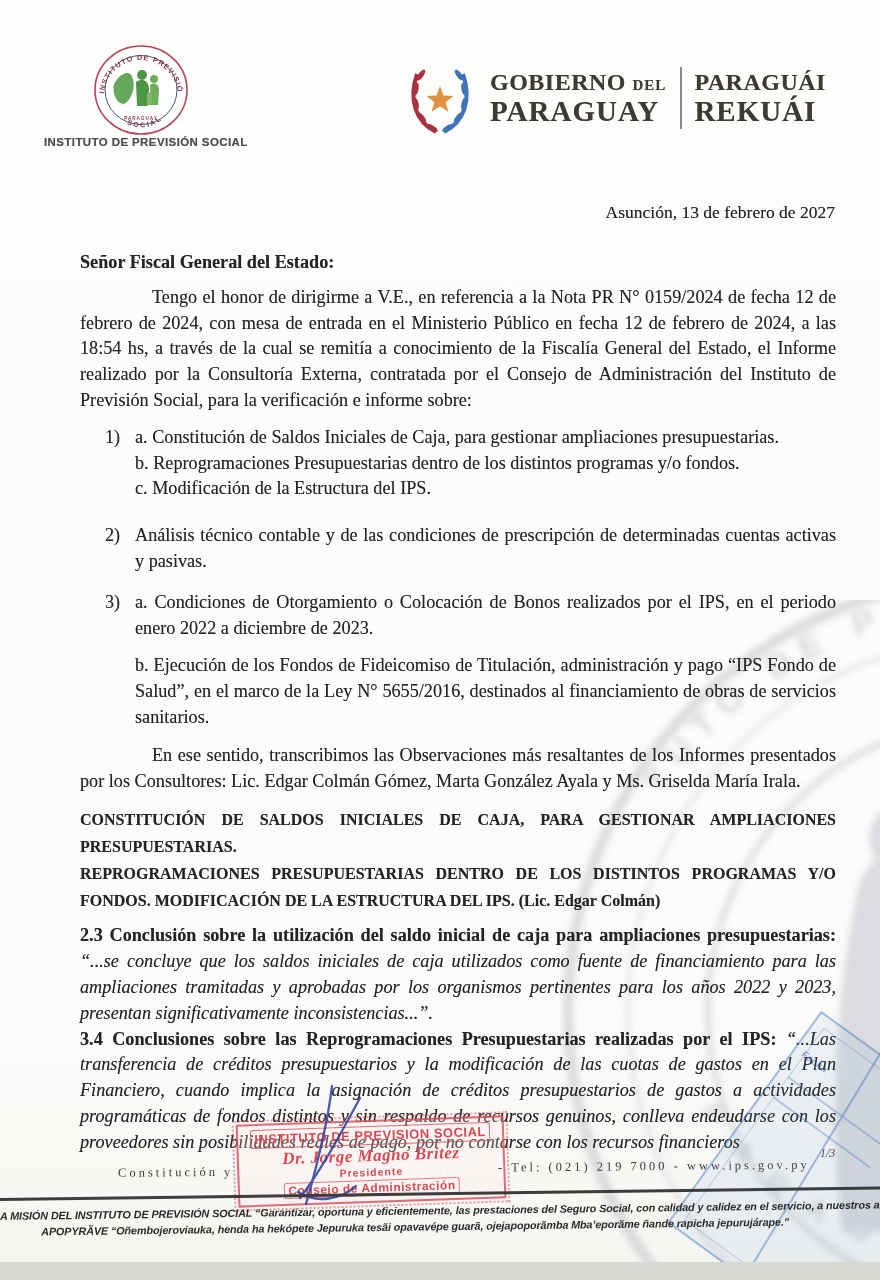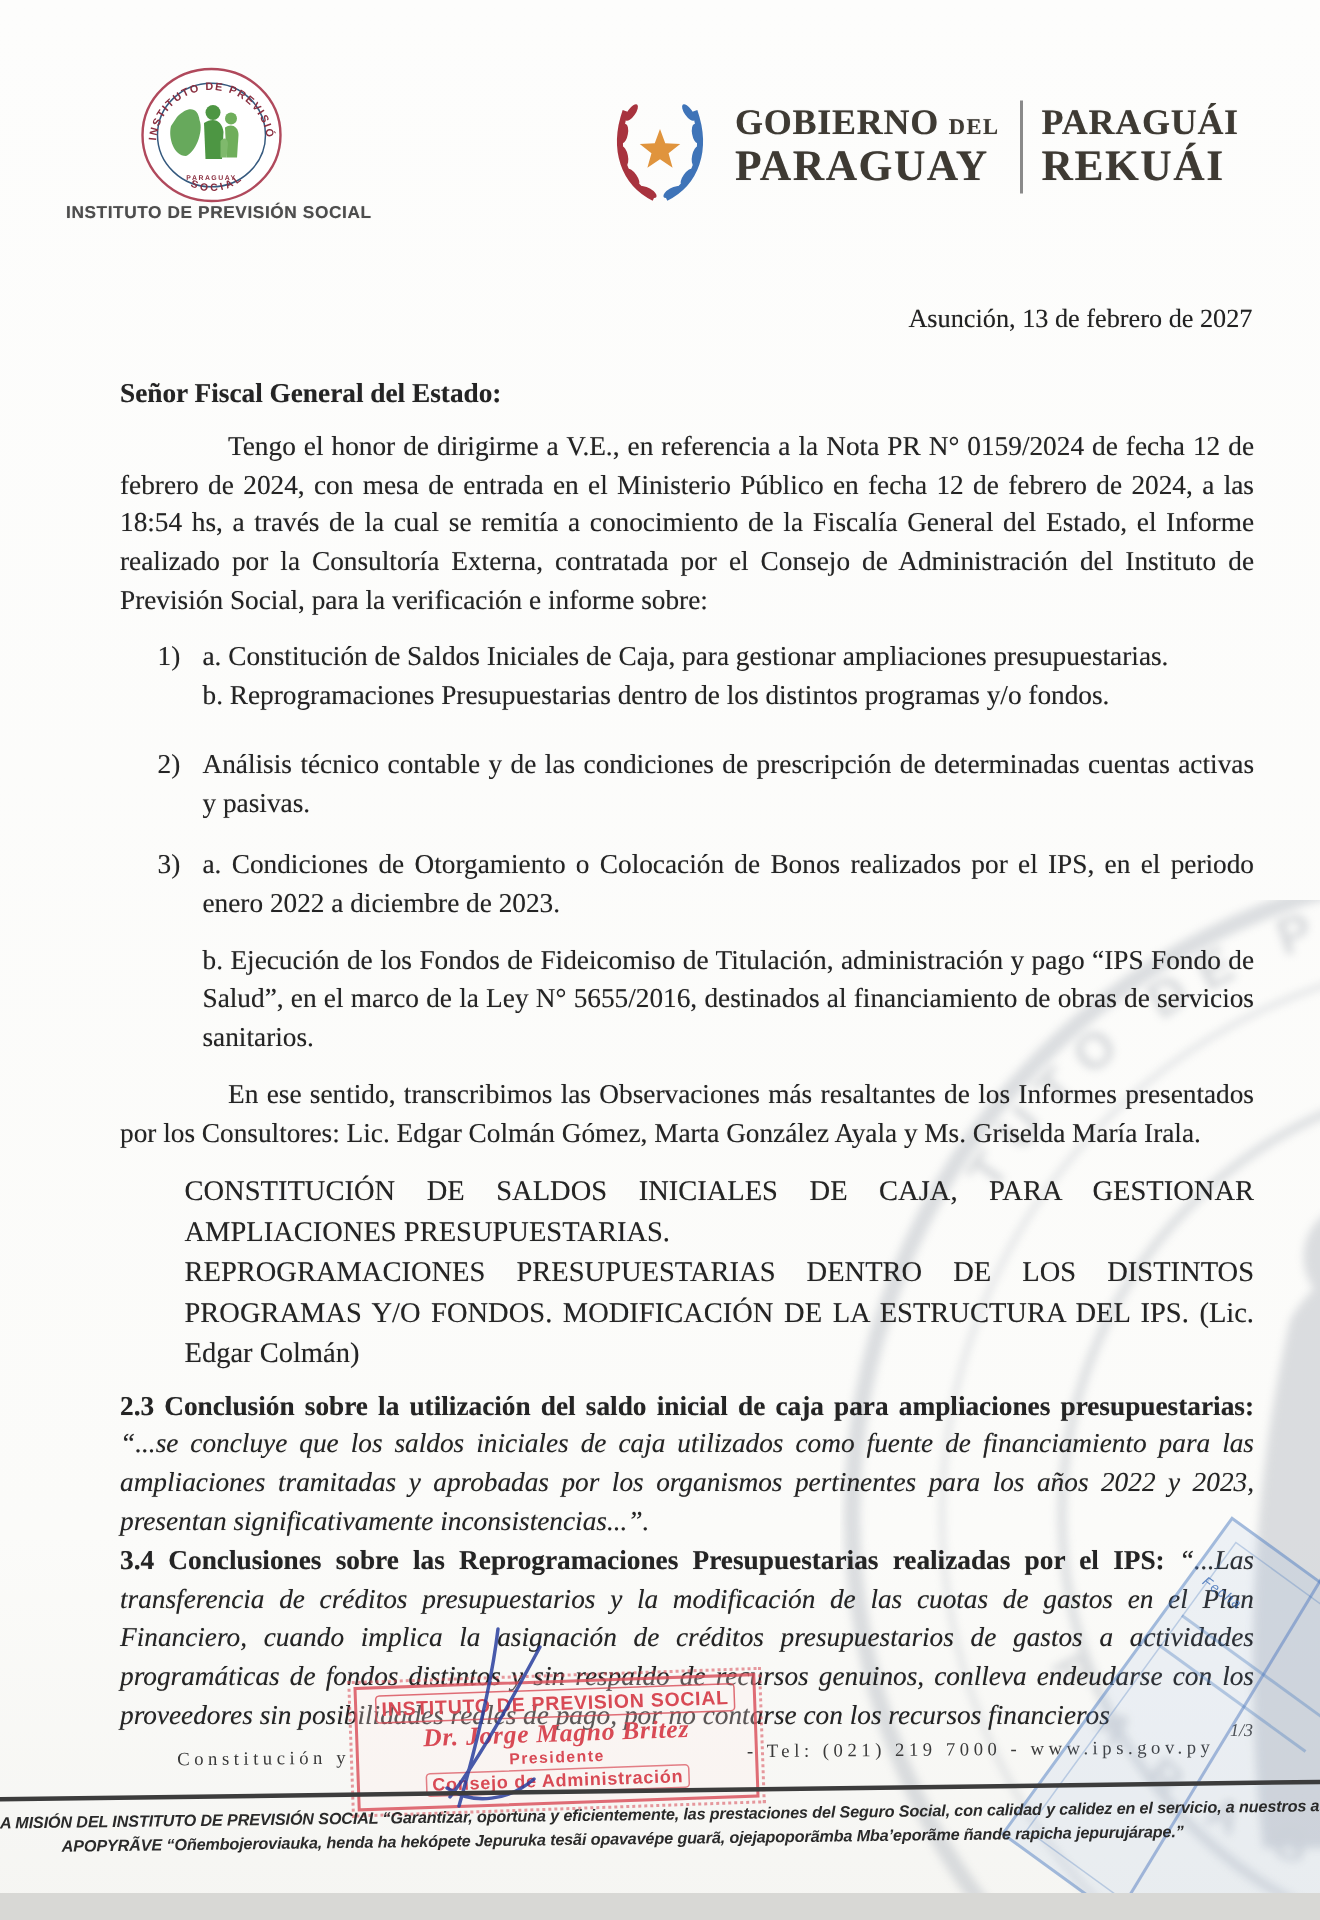--- a/index.html
+++ b/index.html
@@ -41,21 +41,21 @@
   .para { text-align:justify; }
   .indent { text-indent:72px; }
   .intro { margin-bottom:11px; }
   .li { display:flex; margin-left:25px; }
   .li .mk { flex:none; width:30px; }
   .li .tx { flex:1; text-align:justify; }
   .subline { margin-left:55px; }
   .gap-lg { margin-bottom:21px; }
   .gap-md { margin-bottom:15px; }
   .gap-sm { margin-bottom:12px; }
-  .heading { font-weight:normal; font-size:19px; line-height:27px; text-align:justify;margin-left:43px; }
+  .heading { font-weight:bold; font-size:16px; line-height:27px; text-align:justify; }
   .concl b { font-weight:bold; }
   .concl i { font-style:italic; }
   .s23 { margin-top:9px; }
 
   
   .watermark { position:absolute; left:560px; top:600px; pointer-events:none; }
 
   
   .red-stamp { position:absolute; left:237px; top:1120px; width:268px;
     transform:rotate(-2deg); color:#d84a55; text-align:center;
@@ -200,20 +200,21 @@
     <div class="salutation">Señor Fiscal General del Estado:</div>
 
     <p class="para indent intro">Tengo el honor de dirigirme a V.E., en referencia a la Nota PR N° 0159/2024 de fecha 12 de febrero de 2024, con mesa de entrada en el Ministerio Público en fecha 12 de febrero de 2024, a las 18:54 hs, a través de la cual se remitía a conocimiento de la Fiscalía General del Estado, el Informe realizado por la Consultoría Externa, contratada por el Consejo de Administración del Instituto de Previsión Social, para la verificación e informe sobre:</p>
 
     <div class="gap-lg">
       <div class="li">
         <span class="mk">1)</span>
         <span class="tx">a. Constitución de Saldos Iniciales de Caja, para gestionar ampliaciones presupuestarias.</span>
       </div>
       <div class="subline">b. Reprogramaciones Presupuestarias dentro de los distintos programas y/o fondos.</div>
+      <div class="subline">c. Modificación de la Estructura del IPS.</div>
     </div>
 
     <div class="li gap-md">
       <span class="mk">2)</span>
       <span class="tx">Análisis técnico contable y de las condiciones de prescripción de determinadas cuentas activas y pasivas.</span>
     </div>
 
     <div class="li gap-sm">
       <span class="mk">3)</span>
       <span class="tx">a. Condiciones de Otorgamiento o Colocación de Bonos realizados por el IPS, en el periodo enero 2022 a diciembre de 2023.</span>

